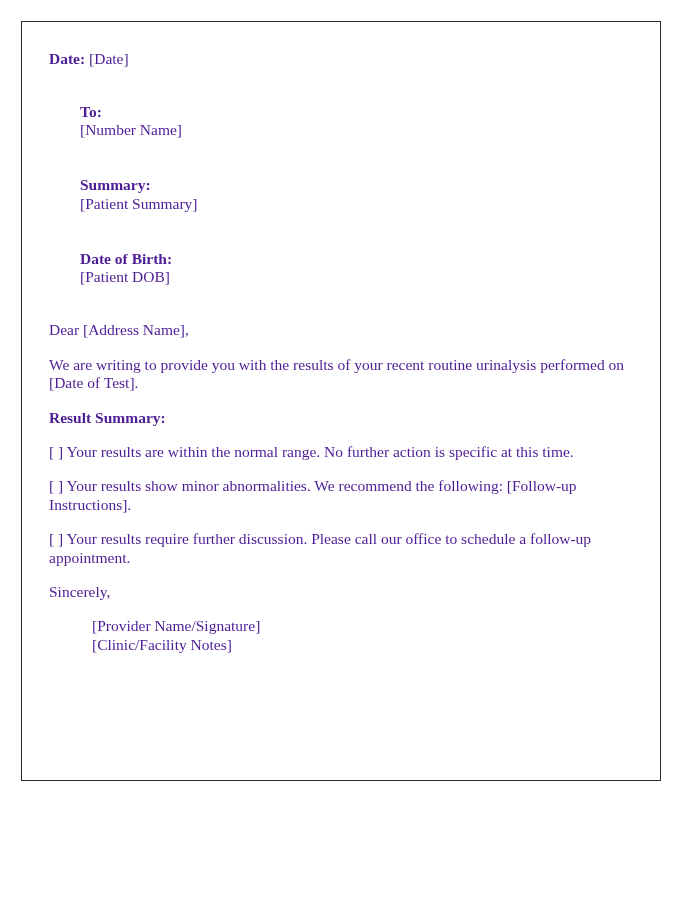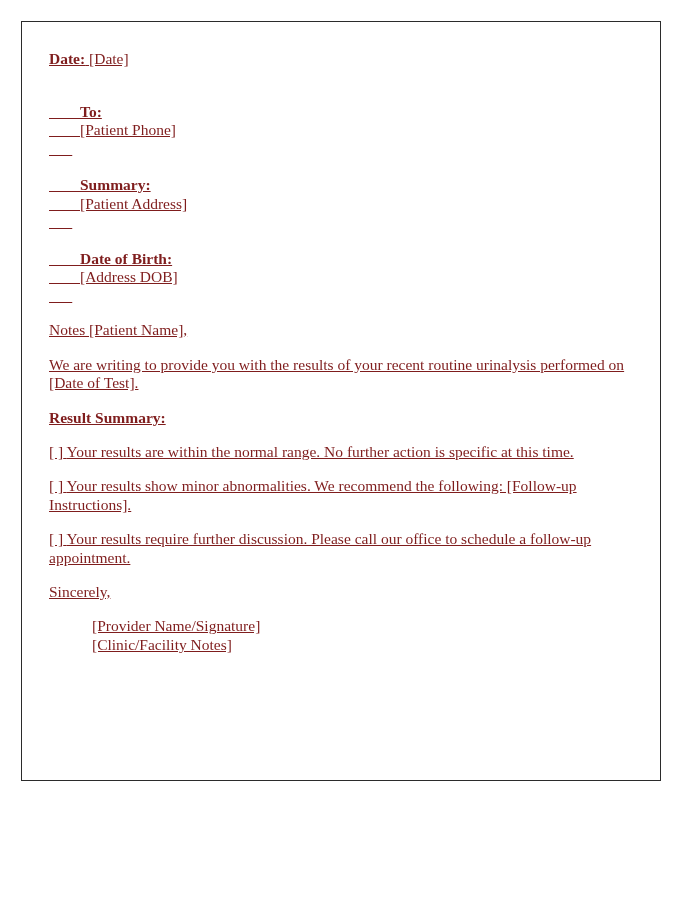--- a/index.html
+++ b/index.html
@@ -28,22 +28,21 @@
 
   .letter-body {
     padding: 28px 34px 0 27px;
     box-sizing: border-box;
   }
 
   .block {
     font-size: 15.5px;
     line-height: 18.4px;
     margin: 0 0 16px 0;
-    color: #7f1d1d;
-    text-decoration: underline;
+    color: #4c1d95;
   }
 
   .block:last-child {
     margin-bottom: 0;
     margin-left: 43px;
   }
 
   .line {
     display: block;
     white-space: pre-wrap;
@@ -68,33 +67,33 @@
   <div class="letter-body">
 
     <p class="block">
       <span class="lbl">Date:</span>
       <span>[Date]</span>
     </p>
 
     <p class="block">
       <span class="line">
         <span class="lbl">To:</span>
-        <span>[Patient Phone]</span>
+        <span>[Number Name]</span>
       </span>
       <span class="line">
         <span class="lbl">Summary:</span>
-        <span>[Patient Address]</span>
+        <span>[Patient Summary]</span>
       </span>
       <span class="line">
         <span class="lbl">Date of Birth:</span>
-        <span>[Address DOB]</span>
+        <span>[Patient DOB]</span>
       </span>
     </p>
 
-    <p class="block">Notes [Patient Name],</p>
+    <p class="block">Dear [Address Name],</p>
 
     <p class="block">We are writing to provide you with the results of your recent routine urinalysis performed on [Date of Test].</p>
 
     <p class="block heading">Result Summary:</p>
 
     <p class="block">
       <span>[ ]</span>
       <span>Your results are within the normal range. No further action is specific at this time.</span>
     </p>
 

